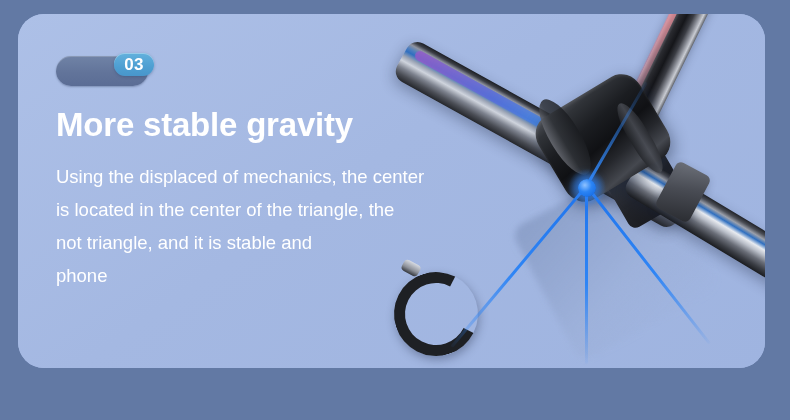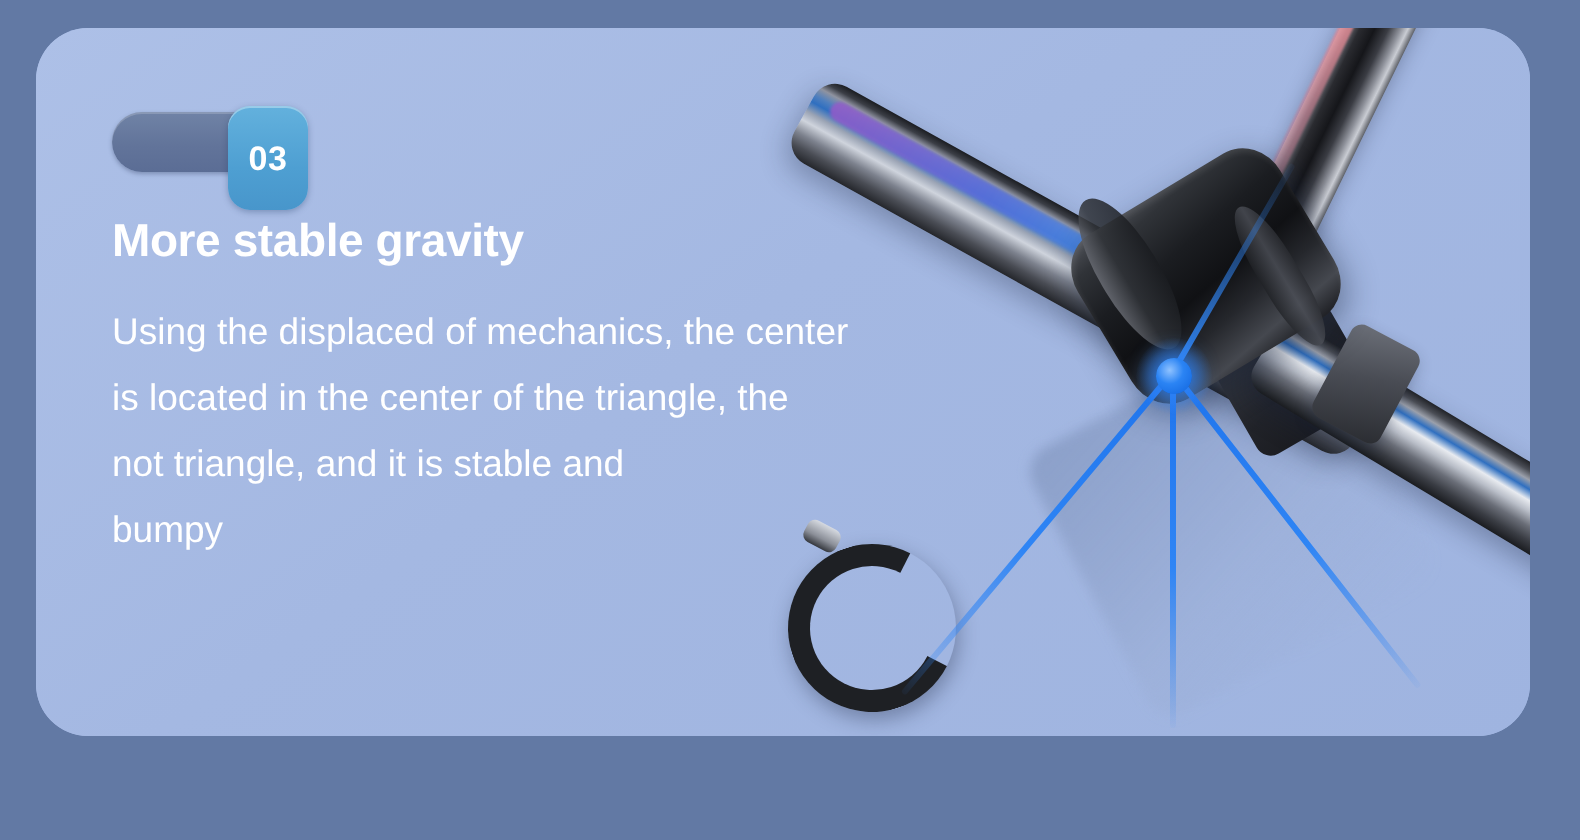--- a/index.html
+++ b/index.html
@@ -28,34 +28,34 @@
 
   
   .badge{
     position:relative;width:92px;height:30px;
     border-radius:15px;
     background:linear-gradient(180deg,#7083a6 0%,#62749a 55%,#5b6d95 100%);
     box-shadow:0 1px 2px rgba(40,55,90,.35), inset 0 1px 0 rgba(255,255,255,.18);
   }
   .badge-num{
     position:absolute;right:-6px;top:-3px;
-    width:40px;height:52px;
+    width:40px;height:23px;
     border-radius:11px;
     background:linear-gradient(180deg,#63b1dd 0%,#4e9fd2 60%,#4896cb 100%);
     box-shadow:0 1px 3px rgba(35,60,100,.35), inset 0 1px 0 rgba(255,255,255,.35);
     color:#ffffff;
     font-size:17px;font-weight:bold;letter-spacing:.3px;
     display:flex;align-items:center;justify-content:center;
     line-height:1;
   }
 
   .headline{
     margin-top:22px;
     color:#ffffff;
-    font-size:23px;
+    font-size:33px;
     font-weight:bold;
     letter-spacing:-.2px;
     line-height:1.05;
     white-space:nowrap;
   }
 
   .body-copy{
     margin-top:17px;
     color:#ffffff;
     font-size:18.5px;
@@ -260,18 +260,18 @@
       <div class="badge">
         <div class="badge-num">03</div>
       </div>
 
       <div class="headline">More stable gravity</div>
 
       <div class="body-copy">
         <span class="ln">Using the displaced of mechanics, the center</span>
         <span class="ln">is located in the center of the triangle, the</span>
         <span class="ln">not triangle, and it is stable and</span>
-        <span class="ln">bumpy</span>
+        <span class="ln">phone</span>
       </div>
 
     </div>
   </div>
 </div>
 
 </body></html>

